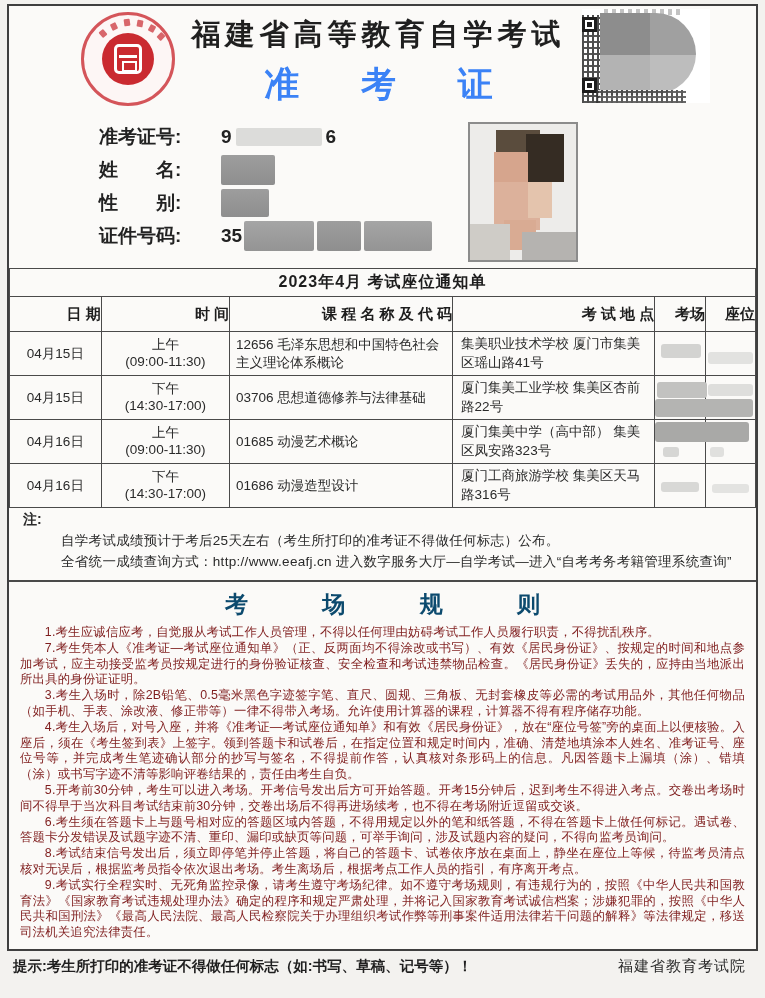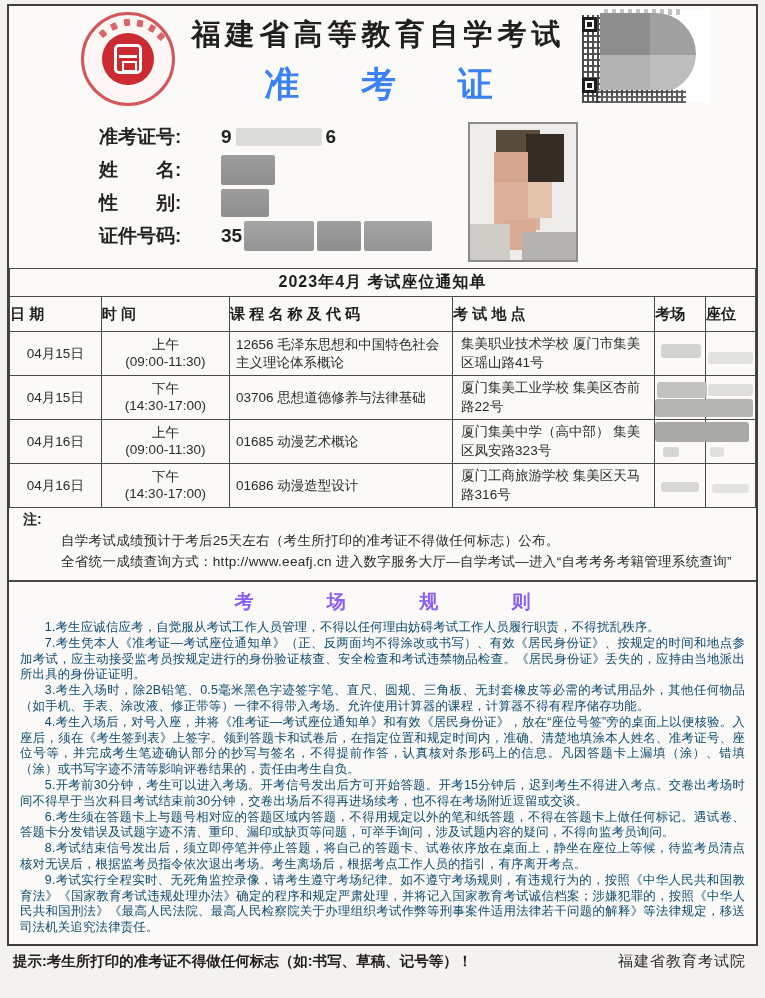--- a/index.html
+++ b/index.html
@@ -79,36 +79,36 @@
   .blur.gray2 { background:linear-gradient(180deg,#a5a5a5,#949494); }
   .photo {
     position:relative; width:110px; height:140px; margin-right:178px; margin-top:2px; flex:0 0 auto;
     border:2px solid #8c8c8c; background:#edecea; overflow:hidden;
   }
   .px { position:absolute; }
   
   table { width:100%; border-collapse:collapse; table-layout:fixed; }
   td,th { border:1px solid #4a4a4a; vertical-align:middle; }
   .t-title { height:28px; text-align:center; font-size:16px; font-weight:bold; letter-spacing:1px; color:#1d1d1d; }
-  .t-head th { height:35px; font-size:15px; font-weight:bold; text-align:left; color:#1d1d1d; }
+  .t-head th { height:35px; font-size:15px; font-weight:bold; text-align:right; color:#1d1d1d; }
   .t-row td { height:44px; font-size:13.5px; color:#2a2a2a; }
   .c-date { text-align:center; }
   .c-time { text-align:center; line-height:1.25; }
   .c-course { padding:2px 4px 2px 6px; line-height:1.3; }
   .c-loc { padding:2px 4px 2px 8px; line-height:1.35; }
   .c-room,.c-seat { position:relative; }
   .smudge { position:absolute; border-radius:3px; }
   
   .notes { border-bottom:2px solid #4a4a4a; padding:3px 10px 9px 14px; font-size:13.5px; color:#2a2a2a; }
   .notes-label { font-weight:bold; font-size:14px; }
   .notes-line { padding-left:38px; margin-top:3px; letter-spacing:.3px; }
   
   .rules { padding:4px 11px 8px; }
-  .rules-title { text-align:center; font-size:19px; font-weight:bold; letter-spacing:34px; padding-left:34px; margin:3px 0 5px; color:#8b5cf6; }
-  .rule { font-size:12.4px; line-height:15.8px; text-align:justify; text-indent:2em; color:#0c4a6e; letter-spacing:.2px; }
+  .rules-title { text-align:center; font-size:23px; font-weight:bold; letter-spacing:34px; padding-left:34px; margin:3px 0 5px; color:#0c4a6e; }
+  .rule { font-size:12.4px; line-height:15.8px; text-align:justify; text-indent:2em; color:#7f1d1d; letter-spacing:.2px; }
   
   .footer-row { width:751px; margin:6px auto 0; display:flex; justify-content:space-between; align-items:flex-start; padding:0 4px 0 6px; }
   .tip { font-size:14.5px; font-weight:bold; color:#1f1f1f; }
   .issuer { font-size:15px; color:#2b2b2b; margin-right:8px; letter-spacing:1px; }
 </style>
 </head>
 <body>
 
 <div class="doc">
 

